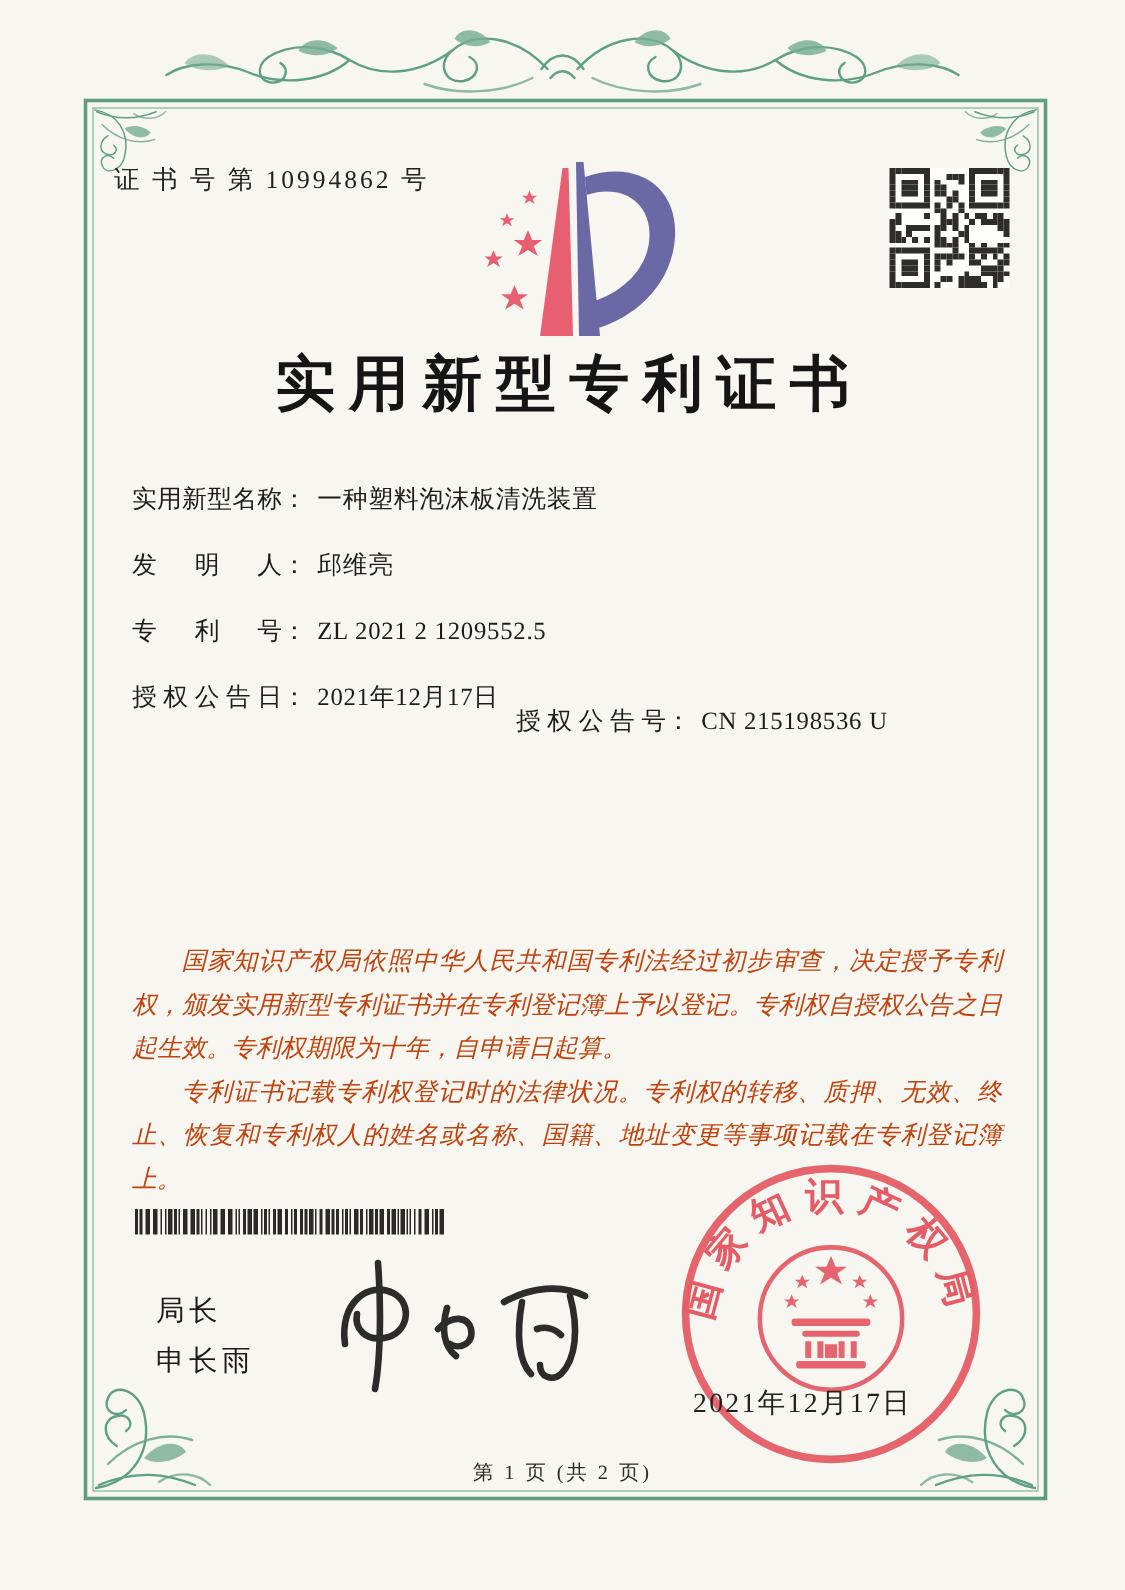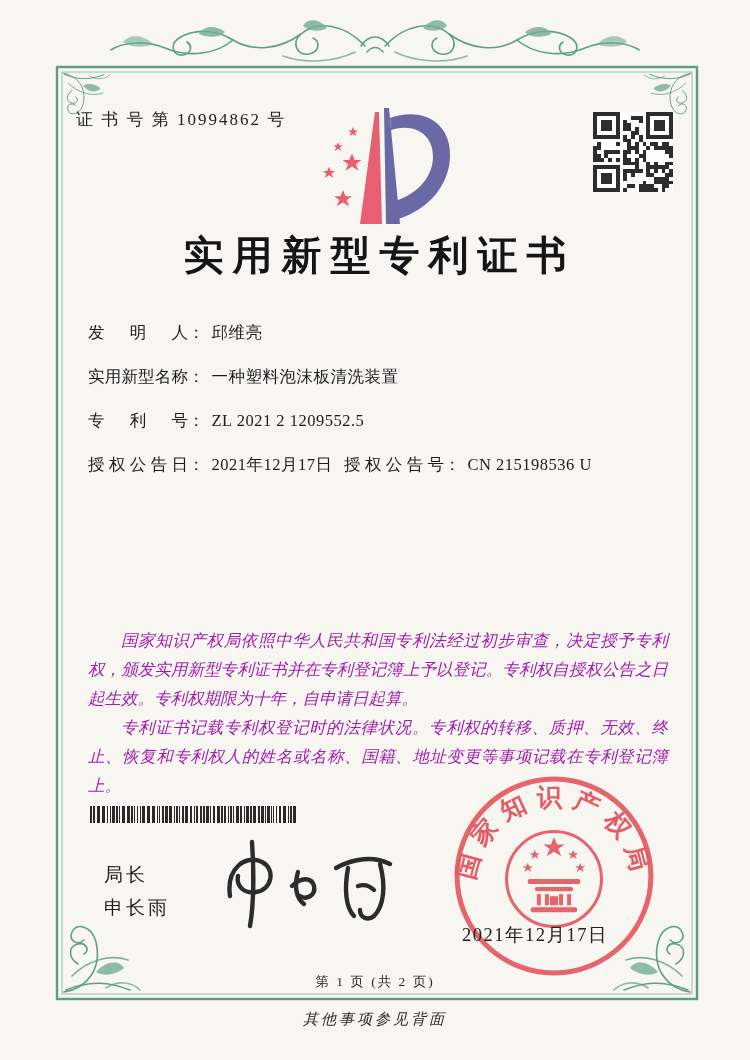--- a/index.html
+++ b/index.html
@@ -25,24 +25,24 @@
 
   .title{left:0;right:0;top:228px;text-align:center;font-size:40px;
          font-weight:600;letter-spacing:9px;text-indent:9px;color:#151515;}
 
   .fields{left:88px;top:322px;width:600px;font-size:16.5px;}
   .frow{height:22px;margin-bottom:22px;position:relative;white-space:nowrap;}
   .lbl{display:inline-block;width:100px;text-align:justify;text-align-last:justify;
        vertical-align:baseline;}
   .colon{display:inline-block;margin-right:7px;}
   .val{letter-spacing:.5px;}
-  .pair2{position:absolute;left:256px;top:0;}
+  .pair2{position:absolute;left:256px;top:16px;}
 
   .legal{left:88px;top:626px;width:580px;font-size:16.5px;line-height:1.76;
-         font-style:italic;color:#a21caf;text-align:justify;}
+         font-style:italic;color:#c2410c;text-align:justify;}
   .legal p{margin:0;text-indent:2em;}
 
   .barcode{left:90px;top:806px;width:212px;height:17px;display:flex;align-items:stretch;}
   .barcode i{display:block;background:#2b2a28;}
   .barcode b{display:block;background:transparent;}
 
   .signer{left:104px;top:858px;font-size:19px;line-height:33px;letter-spacing:3px;}
   .sig{left:212px;top:834px;}
 
   .seal{left:448px;top:770px;opacity:.93;}
@@ -550,24 +550,24 @@
       <div></div>
       <div class="d"></div>
       <div></div>
       <div></div>
     </div>
 
   <div class="abs title">实用新型专利证书</div>
 
   <div class="abs fields">
     <div class="frow">
-      <span class="lbl">发明人</span><span class="colon">：</span><span class="val">邱维亮</span>
+      <span class="lbl">实用新型名称</span><span class="colon">：</span><span class="val">一种塑料泡沫板清洗装置</span>
     </div>
     <div class="frow">
-      <span class="lbl">实用新型名称</span><span class="colon">：</span><span class="val">一种塑料泡沫板清洗装置</span>
+      <span class="lbl">发明人</span><span class="colon">：</span><span class="val">邱维亮</span>
     </div>
     <div class="frow">
       <span class="lbl">专利号</span><span class="colon">：</span><span class="val">ZL 2021 2 1209552.5</span>
     </div>
     <div class="frow">
       <span class="lbl">授权公告日</span><span class="colon">：</span><span class="val">2021年12月17日</span>
       <span class="pair2">
         <span class="lbl">授权公告号</span><span class="colon">：</span><span class="val">CN 215198536 U</span>
       </span>
     </div>
@@ -741,15 +741,14 @@
       <rect x="110" y="123" width="4" height="11"></rect>
       <rect x="118" y="123" width="4" height="11"></rect>
       <rect x="101" y="125" width="8" height="9"></rect>
       <rect x="82" y="136" width="46" height="5" rx="2"></rect>
     </g>
   </svg>
 
   <div class="abs sealdate">2021年12月17日</div>
 
   <div class="abs pagenum">第 1 页 (共 2 页)</div>
-  <div class="abs backnote">其他事项参见背面</div>
 
 </div>
 
 </body></html>

